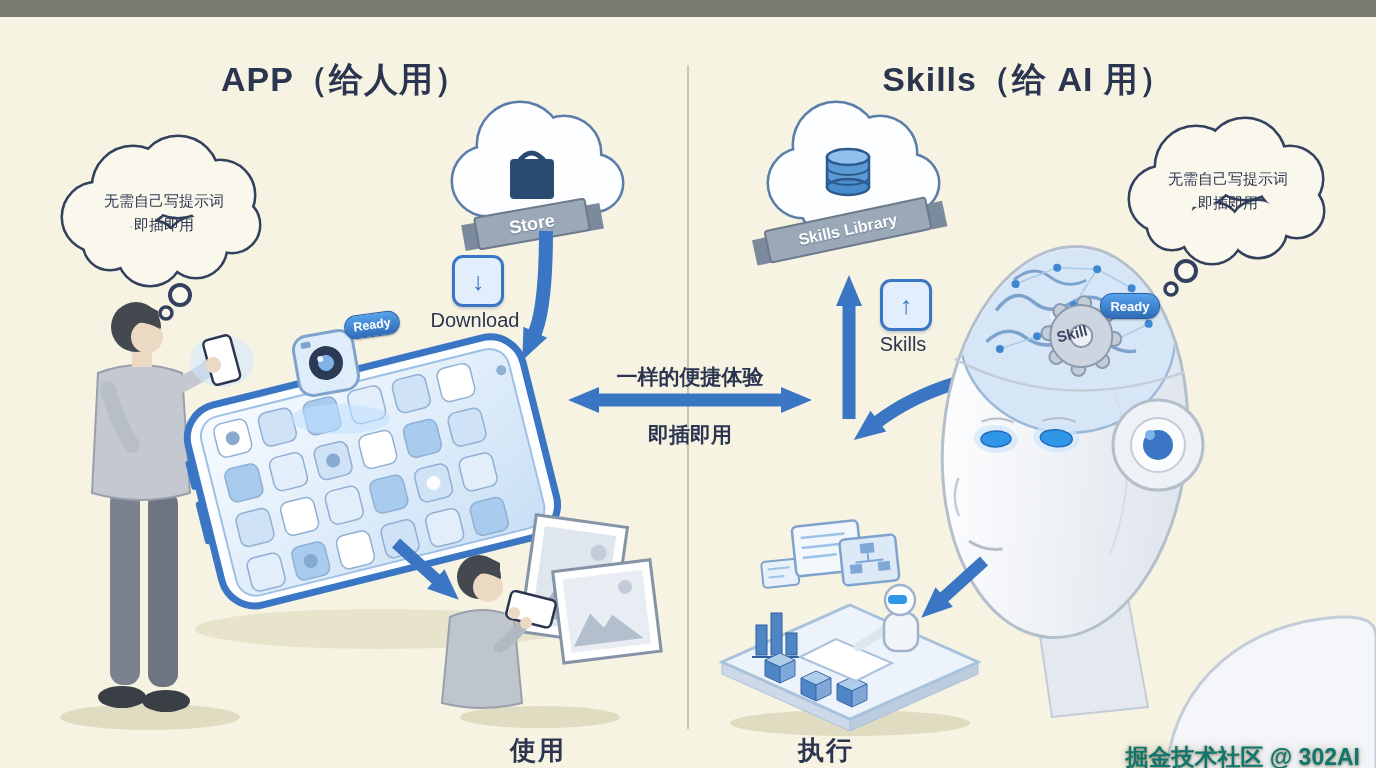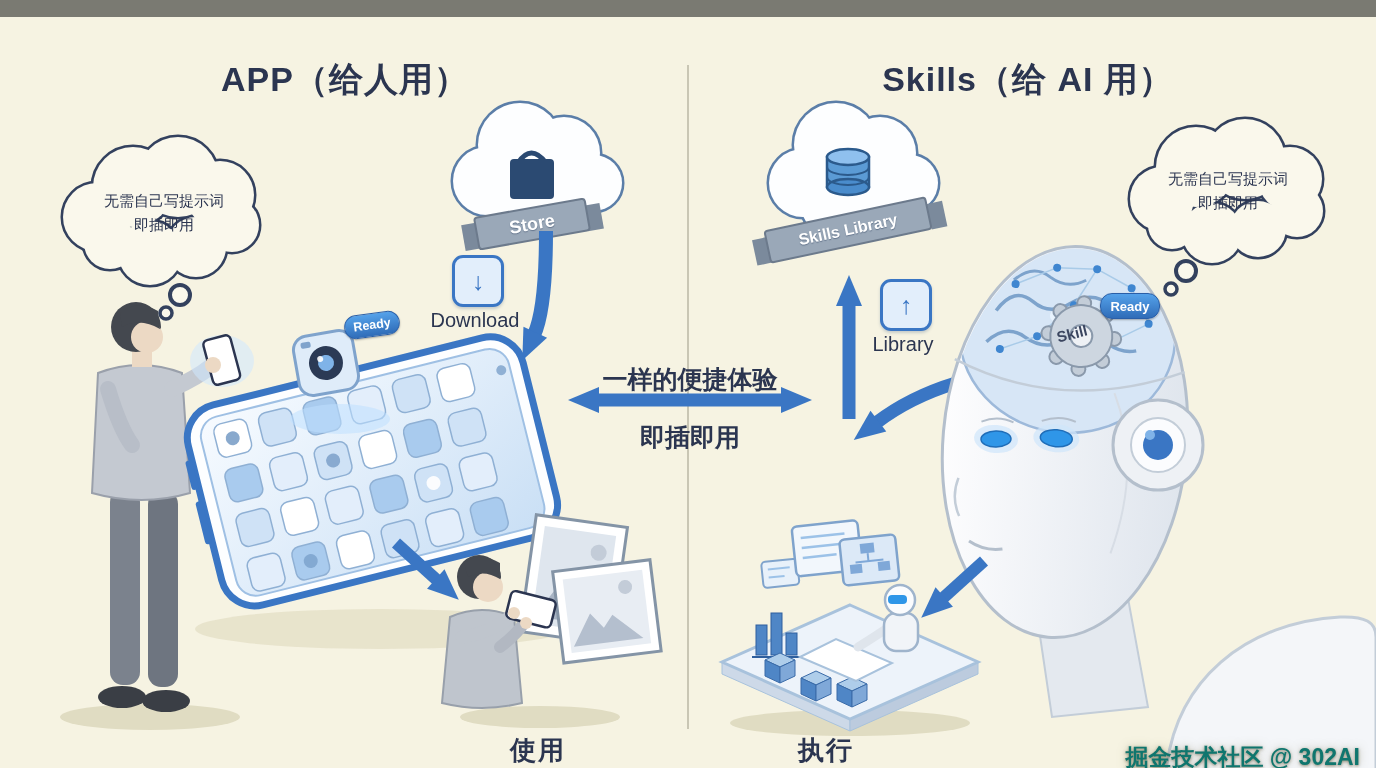--- a/index.html
+++ b/index.html
@@ -19,21 +19,21 @@
     box-shadow:0 1px 2px rgba(0,0,0,.3); border:1px solid #2a5f a8;
   }
   .pill { border:1px solid #2a5fa8; }
   .badge-ic {
     background:#e2eefb; border:3px solid #3a76c4; border-radius:11px;
     color:#3a76c4; font-size:25px; font-weight:bold;
     display:flex; align-items:center; justify-content:center;
     box-shadow:0 2px 3px rgba(60,90,130,.25);
   }
   .iclabel { font-size:20px; font-weight:500; text-align:center; }
-  .centerline { font-size:25px; font-weight:600; text-align:center; }
+  .centerline { font-size:21px; font-weight:600; text-align:center; }
   .caption { font-size:26px; font-weight:600; text-align:center; letter-spacing:2px; }
   .gear-label { font-weight:bold; font-size:15px; color:#3b4660; text-align:center; }
   .watermark {
     position:absolute; right:16px; bottom:12px; font-size:23px; font-weight:bold;
     color:#0f766e; text-shadow:0 1px 3px rgba(90,88,60,.65), 0 0 8px rgba(140,135,100,.5);
   }
 </style>
 </head>
 <body>
 
@@ -410,21 +410,21 @@
 <div class="ov thought" style="left:1140px; top:150px; width:176px;">无需自己写提示词
 即插即用</div>
 
 <div class="ov ribbon-label" style="left:476px; top:191px; width:112px; height:32px; line-height:32px; font-size:18px; transform:rotate(-10deg);">Store</div>
 <div class="ov ribbon-label" style="left:766px; top:197px; width:164px; height:32px; line-height:32px; font-size:16px; transform:rotate(-12deg);">Skills Library</div>
 
 <div class="ov badge-ic" style="left:452px; top:238px; width:46px; height:46px;">↓</div>
 <div class="ov iclabel" style="left:418px; top:292px; width:114px;">Download</div>
 
 <div class="ov badge-ic" style="left:880px; top:262px; width:46px; height:46px;">↑</div>
-<div class="ov iclabel" style="left:856px; top:316px; width:94px;">Library</div>
+<div class="ov iclabel" style="left:856px; top:316px; width:94px;">Skills</div>
 
 <div class="ov pill" style="left:344px; top:296px; width:54px; height:22px; transform:rotate(-8deg);">Ready</div>
 <div class="ov pill" style="left:1100px; top:276px; width:58px; height:24px; font-size:13px;">Ready</div>
 
 <div class="ov gear-label" style="left:1032px; top:308px; width:80px; transform:rotate(-14deg);">Skill</div>
 
 <div class="ov centerline" style="left:565px; top:346px; width:250px;">一样的便捷体验</div>
 <div class="ov centerline" style="left:565px; top:404px; width:250px;">即插即用</div>
 
 <div class="ov caption" style="left:478px; top:716px; width:120px;">使用</div>

